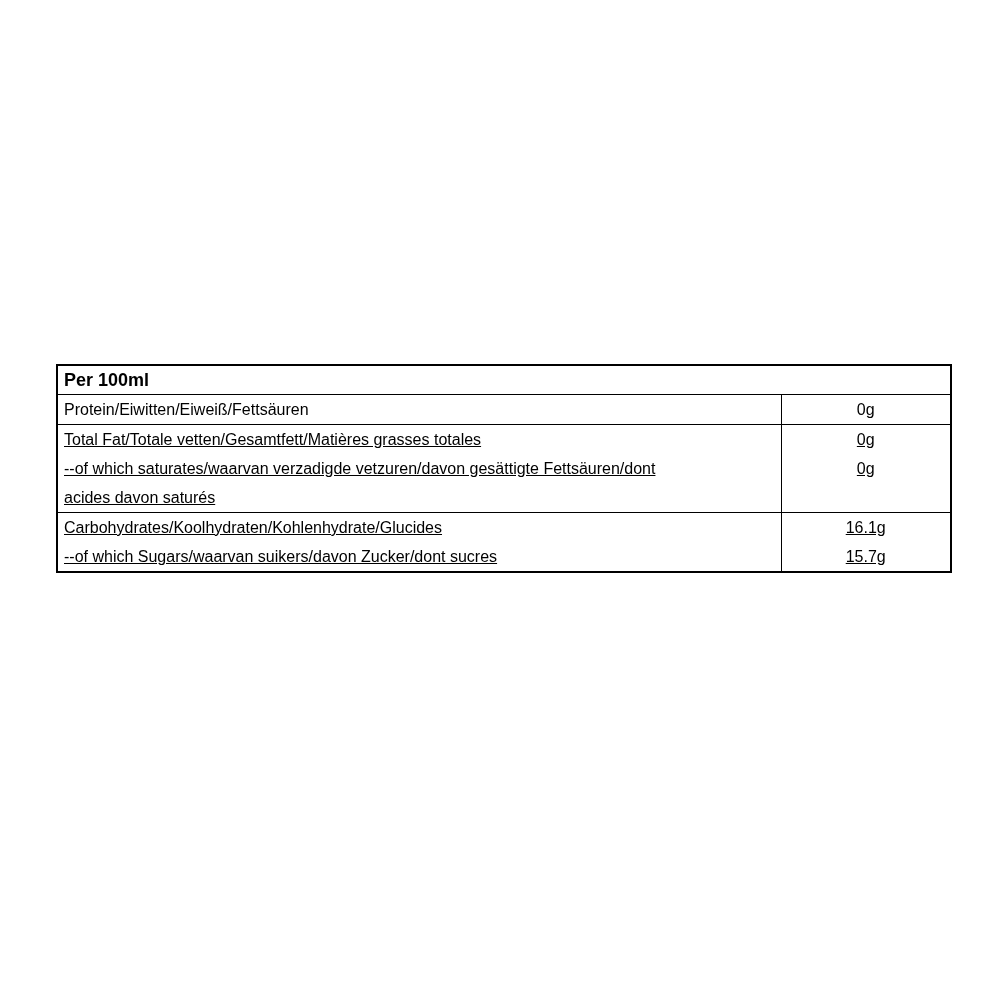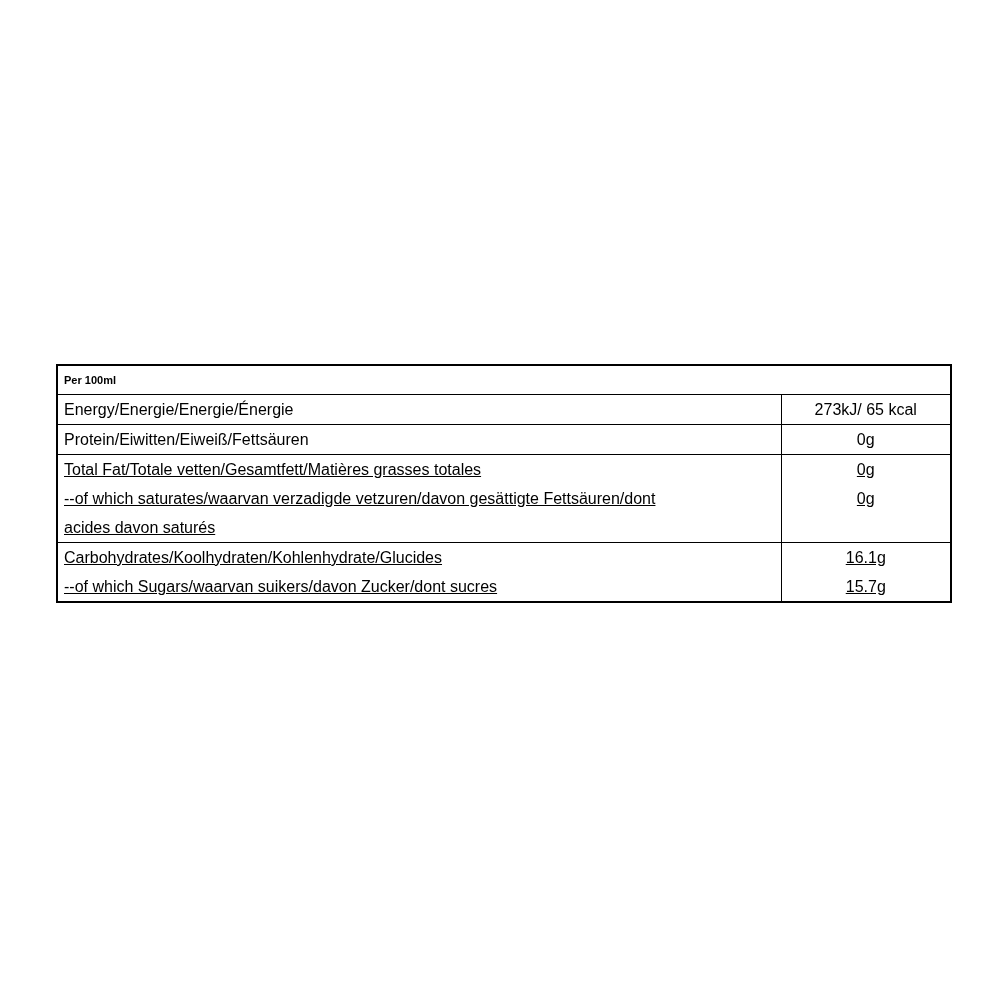--- a/index.html
+++ b/index.html
@@ -30,21 +30,21 @@
     padding: 0;
     vertical-align: middle;
     overflow: hidden;
   }
   .nutrition-table {
     border: 2px solid #000000;
   }
   th.table-header {
     text-align: left;
     font-weight: 700;
-    font-size: 11px;
+    font-size: 18px;
     height: 28px;
     line-height: 28px;
     padding-left: 6px;
   }
   td.label-cell {
     text-align: left;
     padding-left: 6px;
     padding-right: 6px;
   }
   td.value-cell {
@@ -70,24 +70,20 @@
   <table class="nutrition-table">
     <colgroup>
       <col style="width:724px">
       <col style="width:170px">
     </colgroup>
     <tbody>
       <tr>
         <th class="table-header" colspan="2">Per 100ml</th>
       </tr>
 
-      <tr>
-        <td class="label-cell single">Energy/Energie/Energie/Énergie</td>
-        <td class="value-cell single">273kJ/ 65 kcal</td>
-      </tr>
 
       <tr>
         <td class="label-cell single">Protein/Eiwitten/Eiweiß/Fettsäuren</td>
         <td class="value-cell single">0g</td>
       </tr>
 
       <tr>
         <td class="label-cell group">
           <div class="cell-line">Total Fat/Totale vetten/Gesamtfett/Matières grasses totales</div>
           <div class="cell-line">--of which saturates/waarvan verzadigde vetzuren/davon gesättigte Fettsäuren/dont</div>

